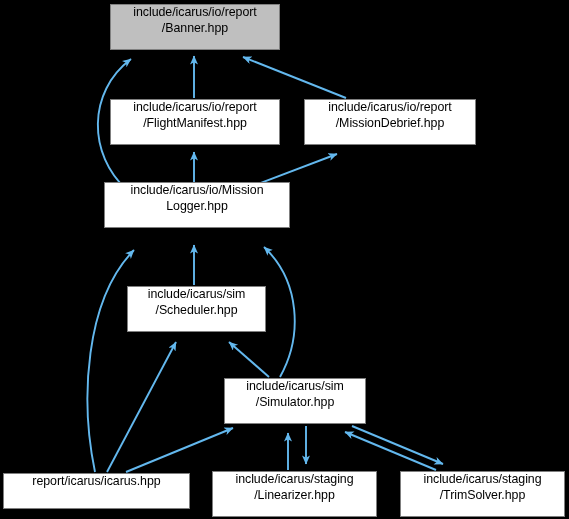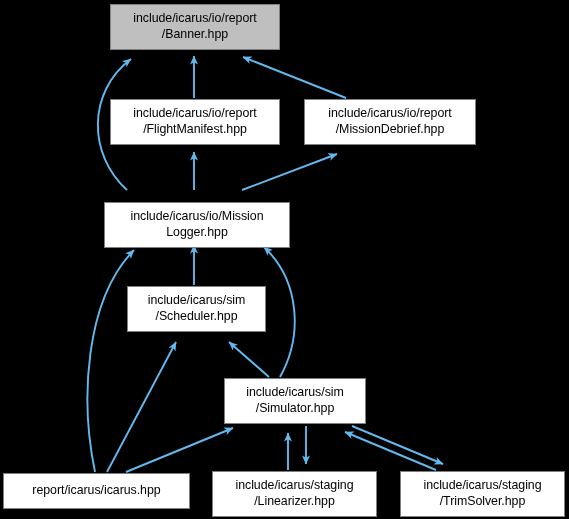--- a/index.html
+++ b/index.html
@@ -20,21 +20,20 @@
     left: 0;
     top: 0;
     width: 569px;
     height: 519px;
     pointer-events: none;
   }
   .node {
     position: absolute;
     box-sizing: border-box;
     display: flex;
-    align-items: center;
     justify-content: center;
     text-align: center;
     border: 1px solid #7f7f7f;
     background: #ffffff;
     color: #000000;
     font-size: 12.4px;
     line-height: 1.28;
     letter-spacing: -0.05px;
     white-space: pre-line;
     z-index: 2;
@@ -103,21 +102,21 @@
   <div class="node" style="left:110px; top:99px; width:170px; height:46px;">
     <span class="node-label">include/icarus/io/report
 /FlightManifest.hpp</span>
   </div>
 
   <div class="node" style="left:304px; top:99px; width:172px; height:46px;">
     <span class="node-label">include/icarus/io/report
 /MissionDebrief.hpp</span>
   </div>
 
-  <div class="node" style="left:104px; top:202px; width:186px; height:46px;">
+  <div class="node" style="left:104px; top:182px; width:186px; height:46px;">
     <span class="node-label">include/icarus/io/Mission
 Logger.hpp</span>
   </div>
 
   <div class="node" style="left:127px; top:286px; width:139px; height:46px;">
     <span class="node-label">include/icarus/sim
 /Scheduler.hpp</span>
   </div>
 
   <div class="node" style="left:224px; top:378px; width:142px; height:46px;">

